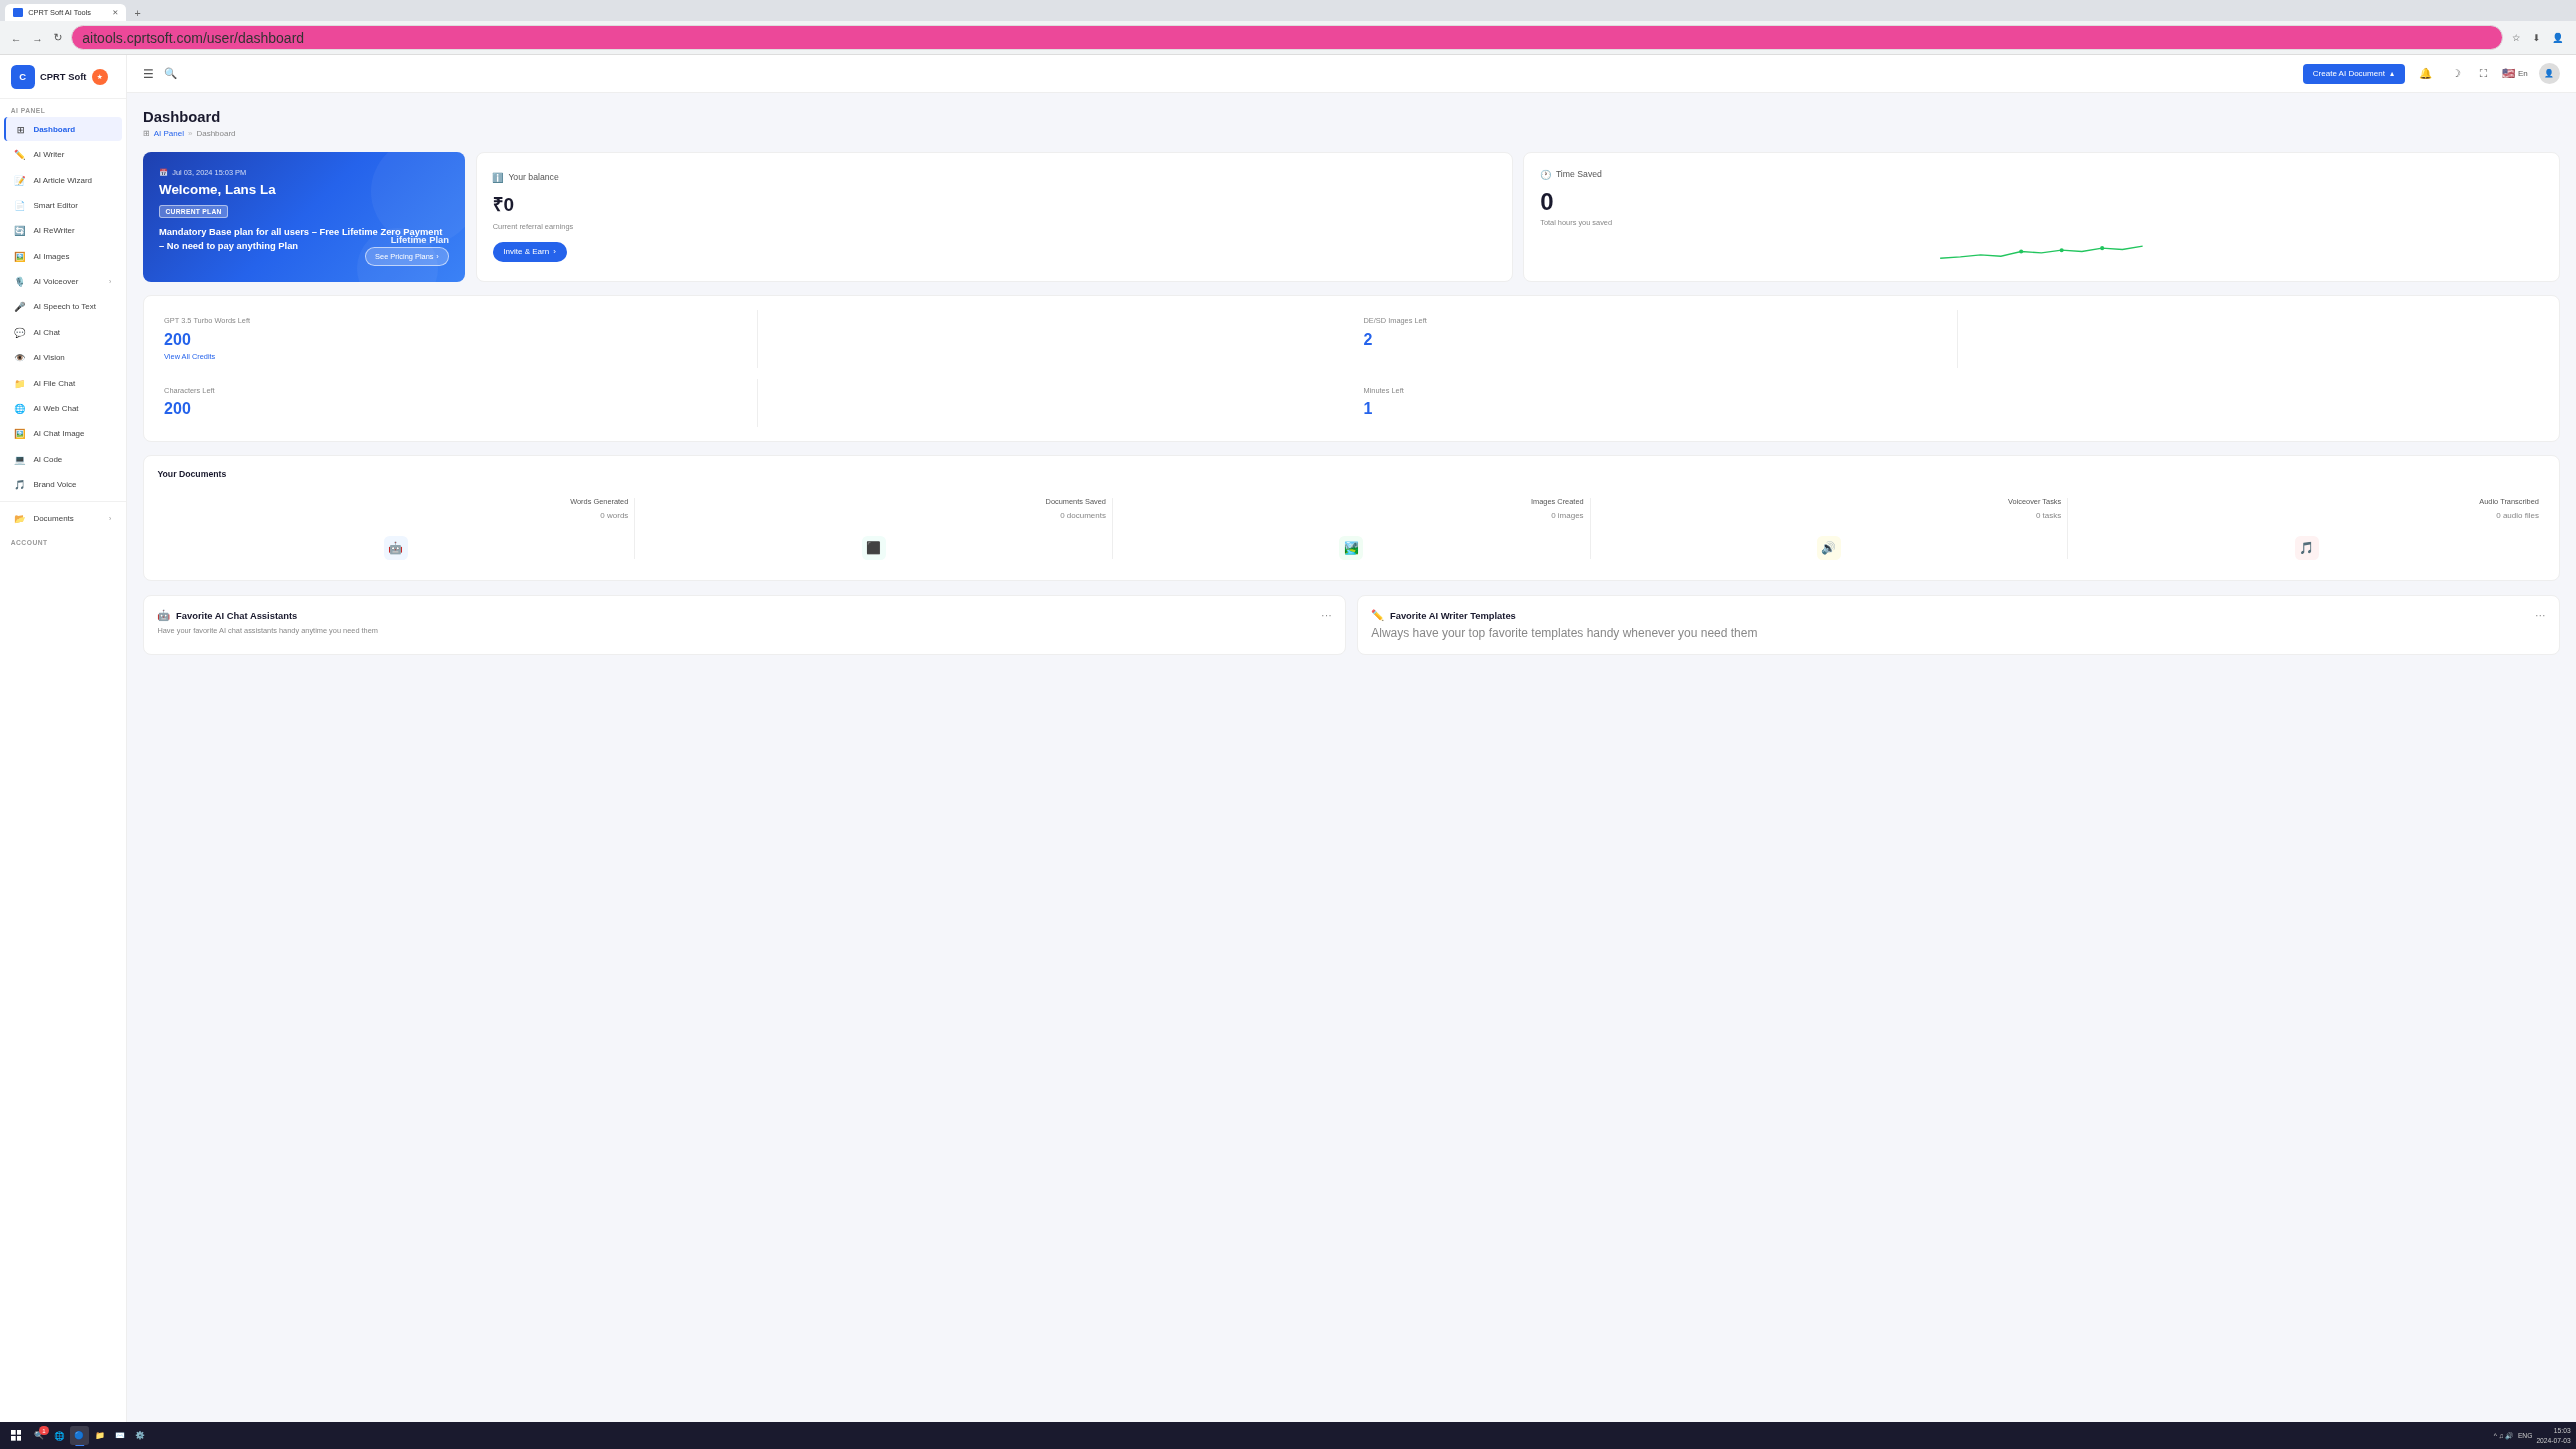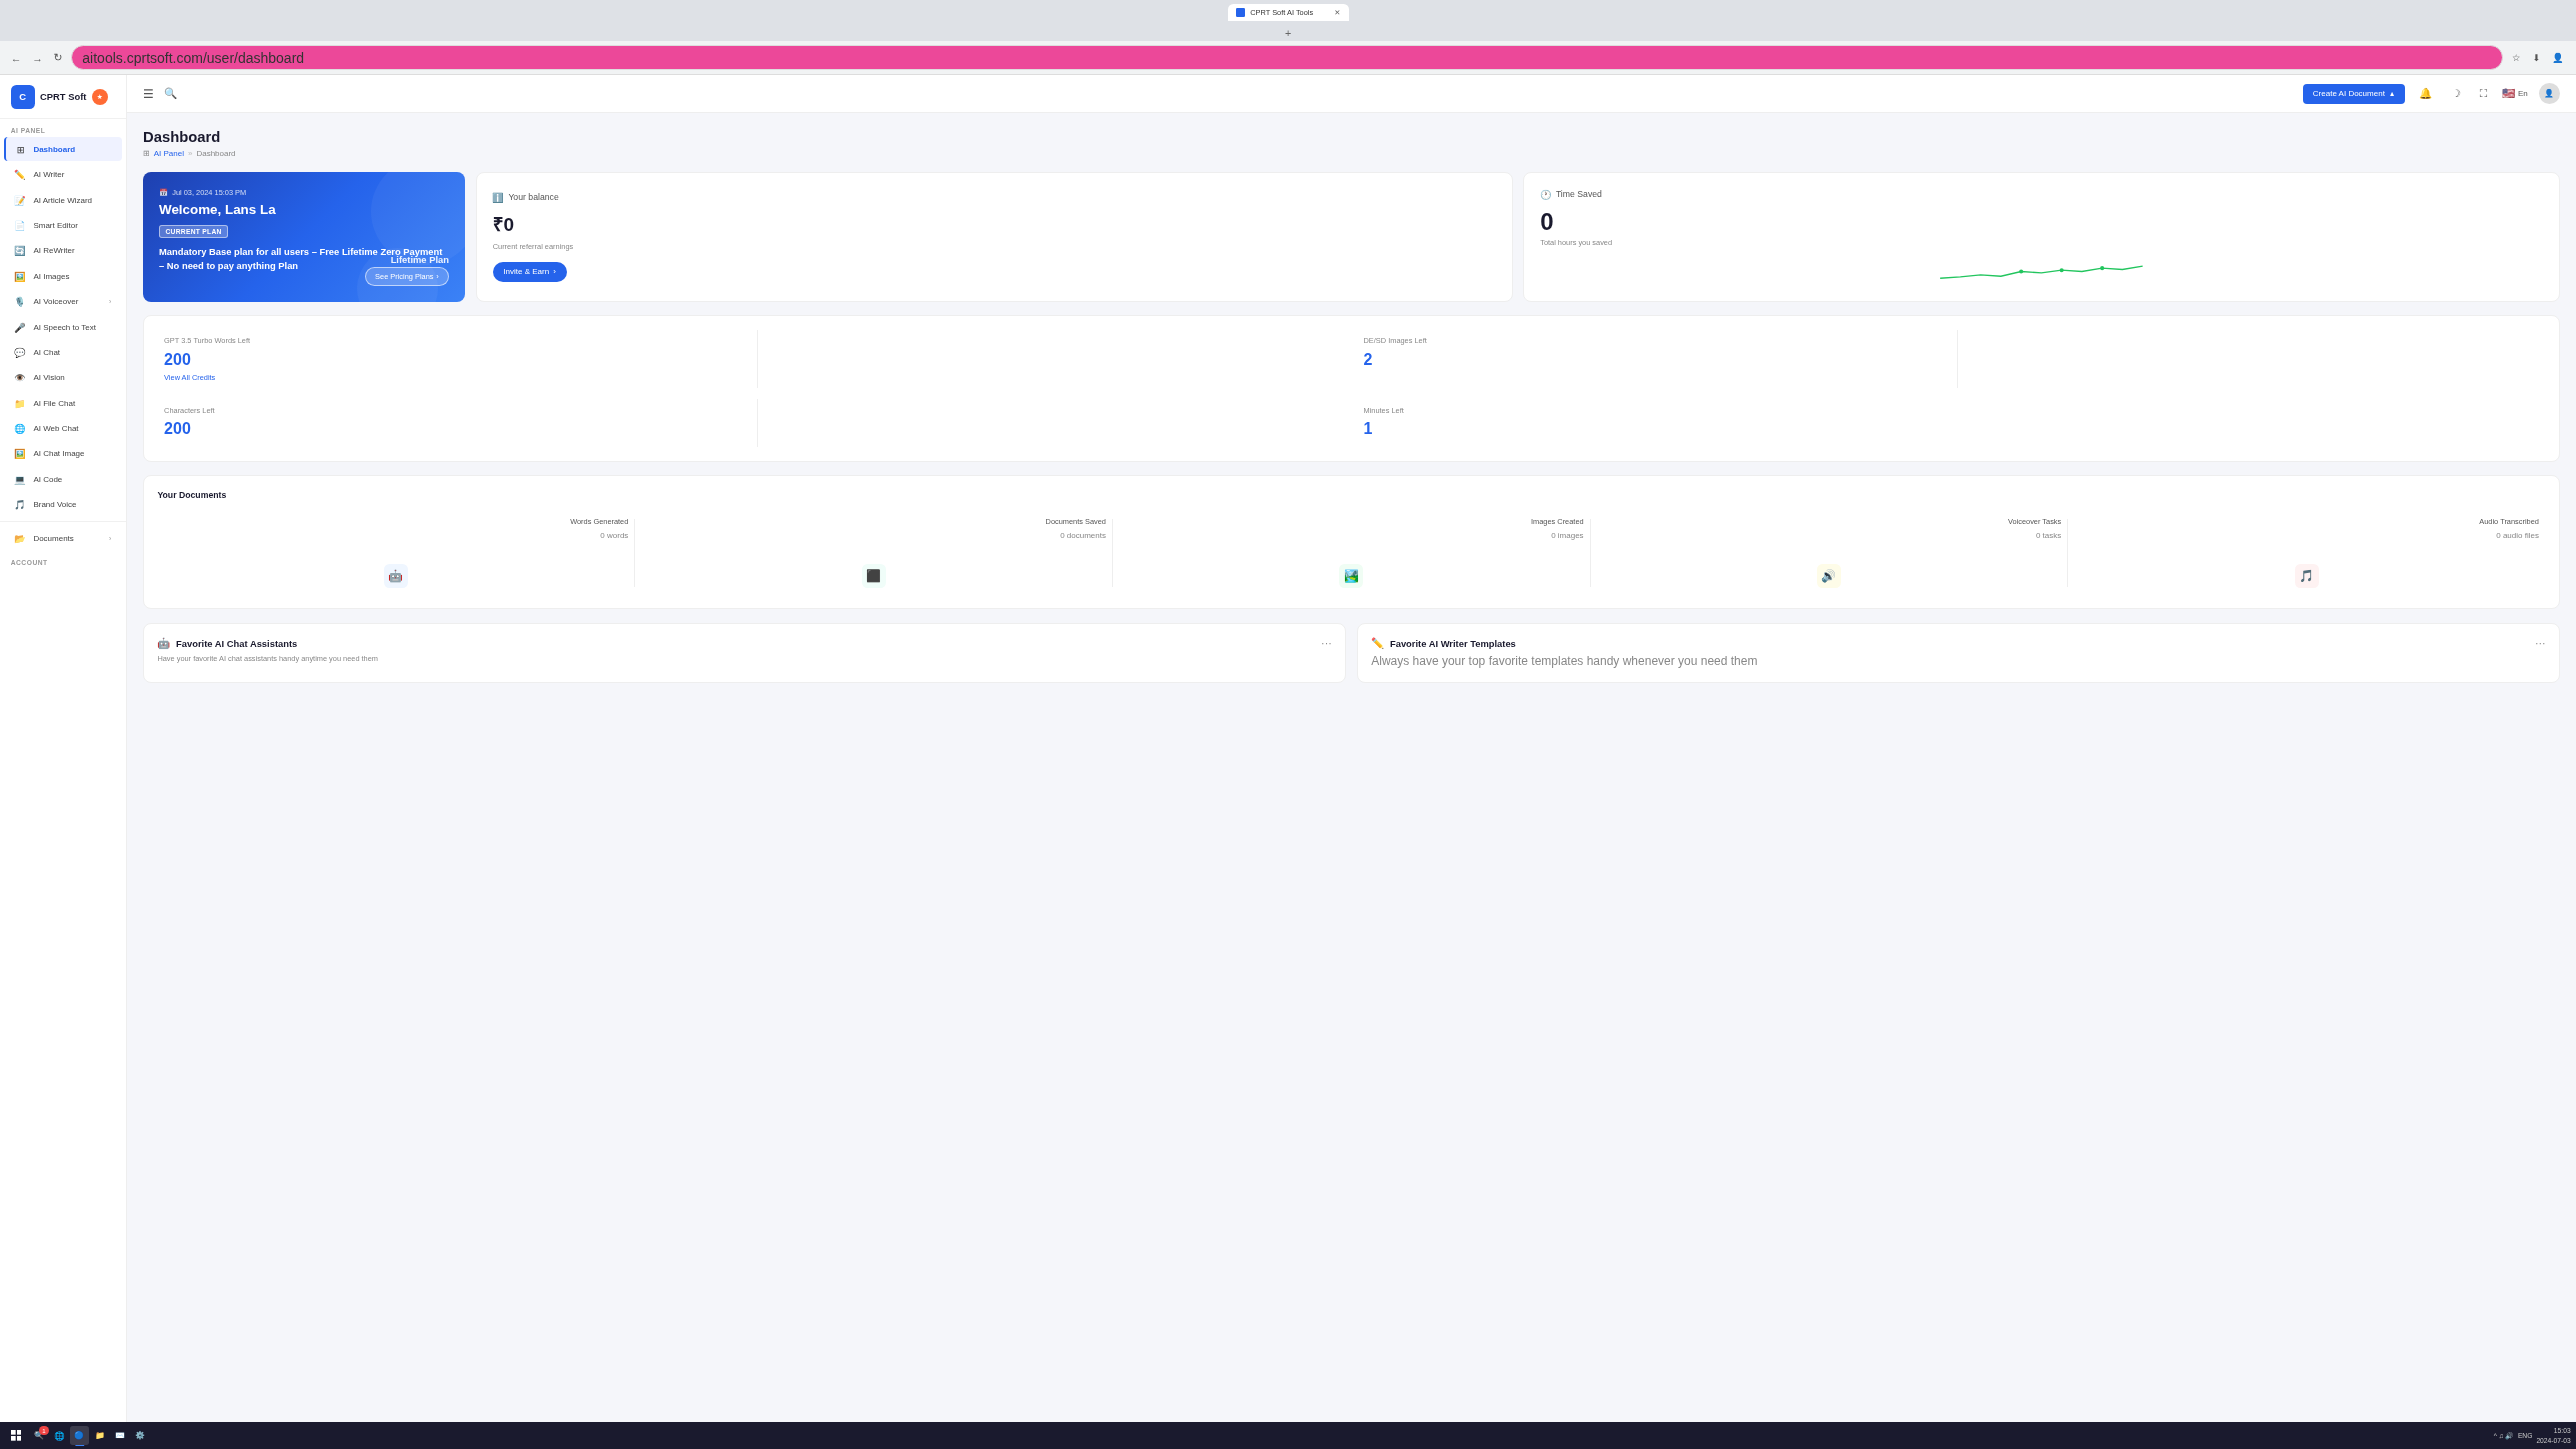--- a/index.html
+++ b/index.html
@@ -1,20 +1,20 @@
 <!DOCTYPE html>
 <html style="font-size:10.7px"><head>
   <meta charset="utf-8">
   <style>
     * { box-sizing: border-box; margin: 0; padding: 0; }
     body { font-family: -apple-system, BlinkMacSystemFont, 'Segoe UI', sans-serif; background: #f5f6fa; font-size: 8.7px; color: #333; display: flex; flex-direction: column; height: 100vh; overflow: hidden; }
 
     
     .browser-chrome { background: #f1f3f4; border-bottom: 0.7px solid #ddd; flex-shrink: 0; }
-    .tab-bar { display: flex; align-items: center; padding: 4px 5.4px 0; background: #dee1e6; gap: 2.7px; flex-direction: column; }
+    .tab-bar { display: flex; align-items: center; padding: 4px 5.4px 0; background: #dee1e6; gap: 2.7px; }
     .tab { display: flex; align-items: center; gap: 5.4px; background: #fff; border-radius: 5.4px 5.4px 0 0; padding: 4px 8px; font-size: 8px; color: #333; min-width: 121px; }
     .tab .favicon { width: 9.4px; height: 9.4px; background: #2563eb; border-radius: 1.3px; flex-shrink: 0; }
     .tab .tab-title { flex: 1; font-size: 7.4px; }
     .tab .close-tab { color: #666; font-size: 7.4px; cursor: pointer; }
     .tab-new { background: transparent; border: none; font-size: 10.7px; color: #666; cursor: pointer; padding: 2.7px 5.4px; }
     .address-bar { display: flex; align-items: center; padding: 4px 8px; gap: 5.4px; background: #f1f3f4; }
     .nav-btn { background: none; border: none; font-size: 10.7px; color: #555; cursor: pointer; padding: 2.7px; border-radius: 50%; }
     .url-input { flex: 1; background: #ec4899; border: 0.7px solid #ddd; border-radius: 13.4px; padding: 3.4px 10.7px; font-size: 14px; color: #333; outline: none; }
     .browser-actions { display: flex; gap: 4px; }
     .browser-action-btn { background: none; border: none; font-size: 9.4px; color: #555; cursor: pointer; padding: 2.7px 4px; }
@@ -93,21 +93,21 @@
     .stat-link { font-size: 7.4px; color: #2563eb; cursor: pointer; text-decoration: none; }
     .stat-divider { width: 0.7px; background: #eee; align-self: stretch; }
 
     
     .docs-stats { background: #fff; border-radius: 8px; padding: 13.4px; border: 0.7px solid #eee; margin-bottom: 13.4px; }
     .docs-stats-title { font-size: 8.7px; font-weight: 600; color: #1a1a2e; margin-bottom: 10.7px; }
     .docs-stats-grid { display: grid; grid-template-columns: repeat(5, 1fr); gap: 0; }
     .doc-stat-item { text-align: right; padding: 6.7px; position: relative; }
     .doc-stat-item:not(:last-child)::after { content: ''; position: absolute; right: 0; top: 10%; height: 80%; width: 0.7px; background: #eee; }
     .doc-stat-label { font-size: 7.4px; color: #555; margin-bottom: 5.4px; font-weight: 500; }
-    .doc-stat-value { font-size: 8px; color: #888; margin-bottom: 24px; }
+    .doc-stat-value { font-size: 8px; color: #888; margin-bottom: 16px; }
     .doc-stat-icon { display: flex; justify-content: center; }
     .icon-box { width: 24px; height: 24px; border-radius: 5.4px; display: flex; align-items: center; justify-content: center; font-size: 12px; }
     .icon-box-blue { background: #eff6ff; }
     .icon-box-teal { background: #f0fdf9; }
     .icon-box-green { background: #f0fdf4; }
     .icon-box-yellow { background: #fefce8; }
     .icon-box-red { background: #fef2f2; }
 
     
     .favorites-grid { display: grid; grid-template-columns: 1fr 1fr; gap: 10.7px; }

